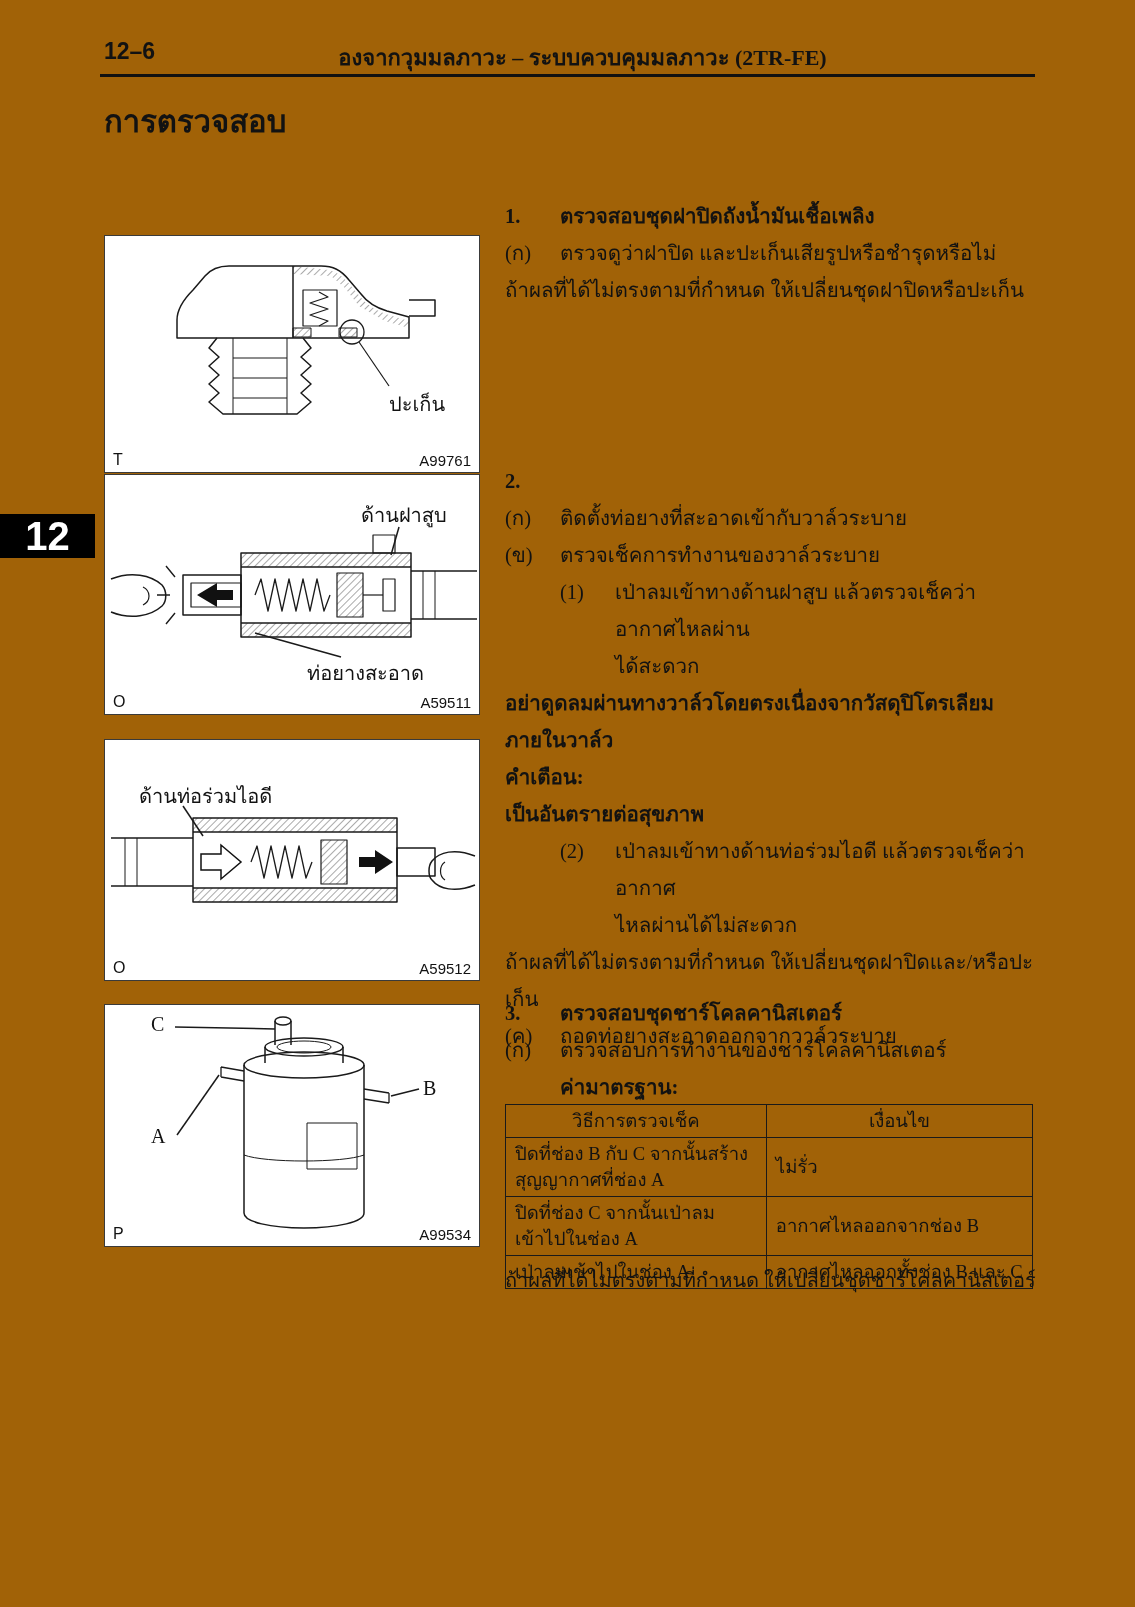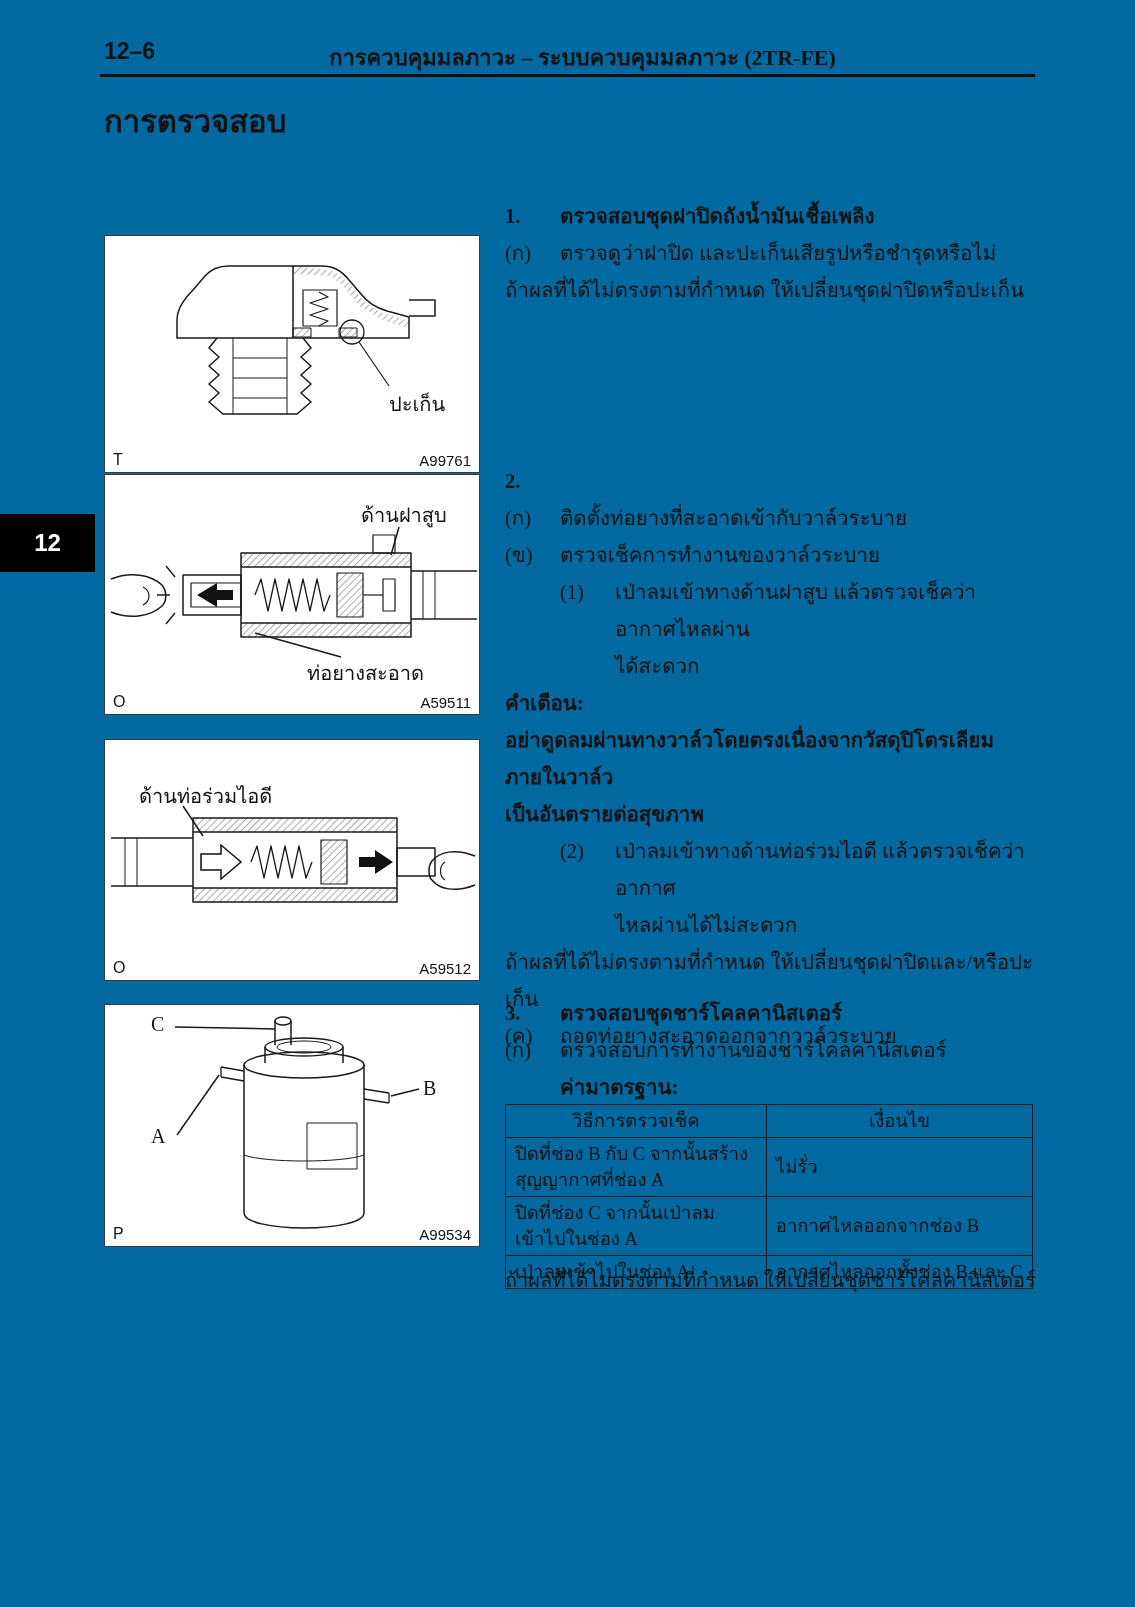--- a/index.html
+++ b/index.html
@@ -1,33 +1,33 @@
 <!DOCTYPE html>
 <html><head>
 <meta charset="utf-8">
 <style>
   * { box-sizing: border-box; }
   html,body { margin:0; padding:0; background:#d8d8d8; }
   .page {
     position:relative; width:1135px; height:1607px; margin:0 auto;
-    background:#0369a1; color:#121212; overflow:hidden;
+    background:#a16207; color:#121212; overflow:hidden;
     font-family:"Liberation Serif", serif;
   }
   
   .hdr-num { position:absolute; left:104px; top:38px; font-size:23px; font-weight:bold;
              font-family:"Liberation Sans", sans-serif; }
   .hdr-title { position:absolute; left:140px; right:110px; top:40px; text-align:center;
                font-size:22px; font-weight:bold; }
   .hdr-rule { position:absolute; left:100px; top:74px; width:935px; height:0;
               border-top:3px solid #111; }
   .sec-title { position:absolute; left:104px; top:96px; font-size:31px; font-weight:bold; }
   
-  .chapter-tab { position:absolute; left:0; top:514px; width:95px; height:58px;
+  .chapter-tab { position:absolute; left:0; top:514px; width:95px; height:44px;
     background:#000; color:#fff; display:flex; align-items:center; justify-content:center;
-    font-size:24px; font-weight:bold; font-family:"Liberation Sans", sans-serif; }
+    font-size:40px; font-weight:bold; font-family:"Liberation Sans", sans-serif; }
   
   .figure { position:absolute; left:104px; width:376px; border:1.5px solid #3a3a3a; background:#fff; }
   .figure svg { position:absolute; left:0; top:0; }
   .fig-corner { position:absolute; left:8px; bottom:3px; font-size:16px;
                 font-family:"Liberation Sans", sans-serif; }
   .fig-code { position:absolute; right:8px; bottom:3px; font-size:15px;
               font-family:"Liberation Sans", sans-serif; }
   .fig-label { position:absolute; font-size:20px; white-space:nowrap; }
   
   .txt { position:absolute; left:505px; width:530px; font-size:20.5px; line-height:37px; }
@@ -46,21 +46,21 @@
   .spec-table col.c1 { width:49.5%; }
   .spec-table col.c2 { width:50.5%; }
   .final-note { position:absolute; left:505px; top:1264px; width:540px; font-size:20px; }
 </style>
 </head>
 <body>
 
 <div class="page">
 
   <div class="hdr-num">12–6</div>
-  <div class="hdr-title">การควบคุมมลภาวะ  –  ระบบควบคุมมลภาวะ (2TR-FE)</div>
+  <div class="hdr-title">องจากวุมมลภาวะ  –  ระบบควบคุมมลภาวะ (2TR-FE)</div>
   <div class="hdr-rule"></div>
   <div class="sec-title">การตรวจสอบ</div>
   <div class="chapter-tab">12</div>
 
   <div class="figure" style="top:213px; height:238px;margin-top:22px;">
     <svg width="373" height="235" viewBox="0 0 373 235">
       <defs>
         <pattern id="h1" width="5" height="5" patternTransform="rotate(45)" patternUnits="userSpaceOnUse">
           <line x1="0" y1="0" x2="0" y2="5" stroke="#555" stroke-width="1"></line>
         </pattern>
@@ -207,22 +207,22 @@
       <span class="t">ติดตั้งท่อยางที่สะอาดเข้ากับวาล์วระบาย</span>
     </div>
     <div class="row">
       <span class="n">(ข)</span>
       <span class="t">ตรวจเช็คการทำงานของวาล์วระบาย</span>
     </div>
     <div class="row sub">
       <span class="n">(1)</span>
       <span class="t"><span>เป่าลมเข้าทางด้านฝาสูบ  แล้วตรวจเช็คว่าอากาศไหลผ่าน</span><br><span>ได้สะดวก</span></span>
     </div>
+    <span class="line b">อย่าดูดลมผ่านทางวาล์วโดยตรงเนื่องจากวัสดุปิโตรเลียมภายในวาล์ว</span>
     <span class="line b">คำเตือน:</span>
-    <span class="line b">อย่าดูดลมผ่านทางวาล์วโดยตรงเนื่องจากวัสดุปิโตรเลียมภายในวาล์ว</span>
     <span class="line b">เป็นอันตรายต่อสุขภาพ</span>
     <div class="row sub">
       <span class="n">(2)</span>
       <span class="t"><span>เป่าลมเข้าทางด้านท่อร่วมไอดี  แล้วตรวจเช็คว่าอากาศ</span><br><span>ไหลผ่านได้ไม่สะดวก</span></span>
     </div>
     <span class="line">ถ้าผลที่ได้ไม่ตรงตามที่กำหนด ให้เปลี่ยนชุดฝาปิดและ/หรือปะเก็น</span>
     <div class="row">
       <span class="n">(ค)</span>
       <span class="t">ถอดท่อยางสะอาดออกจากวาล์วระบาย</span>
     </div>

